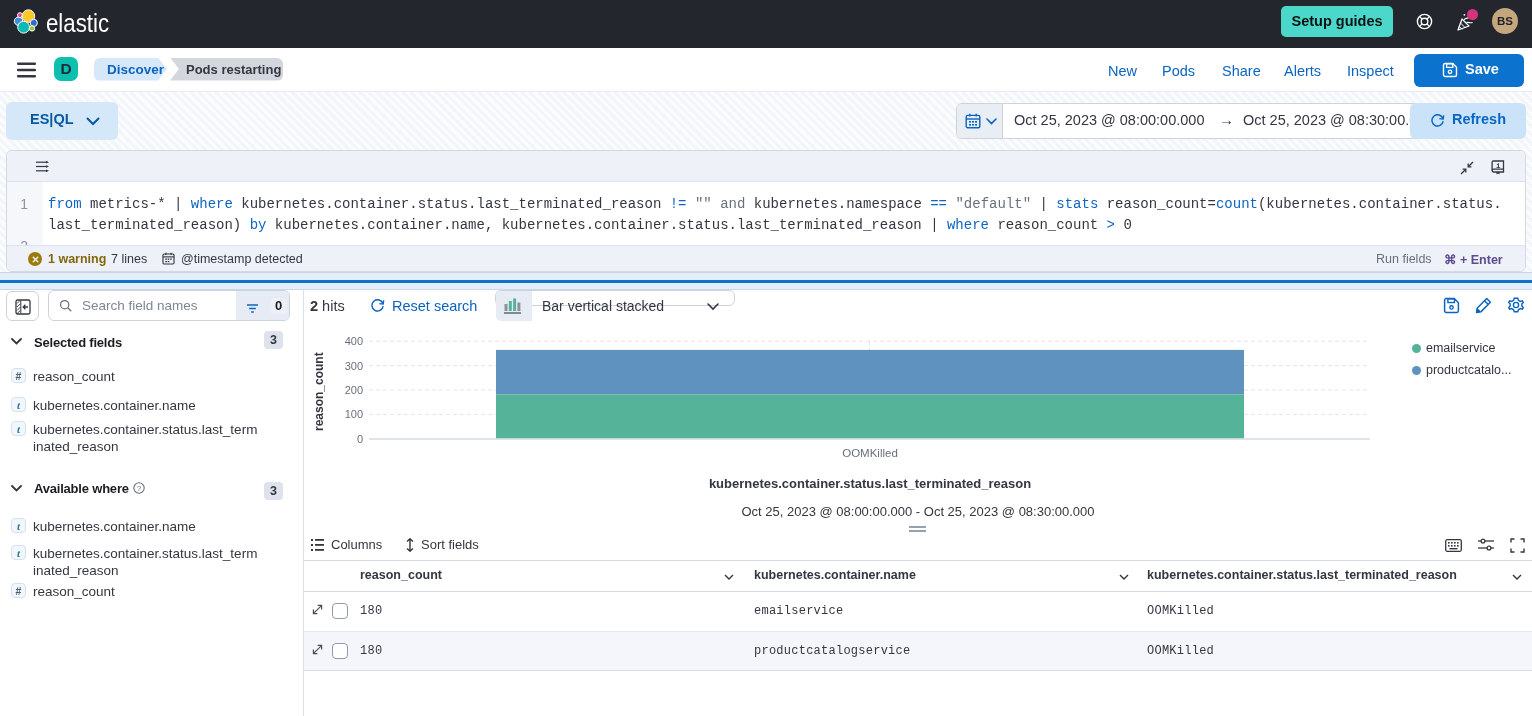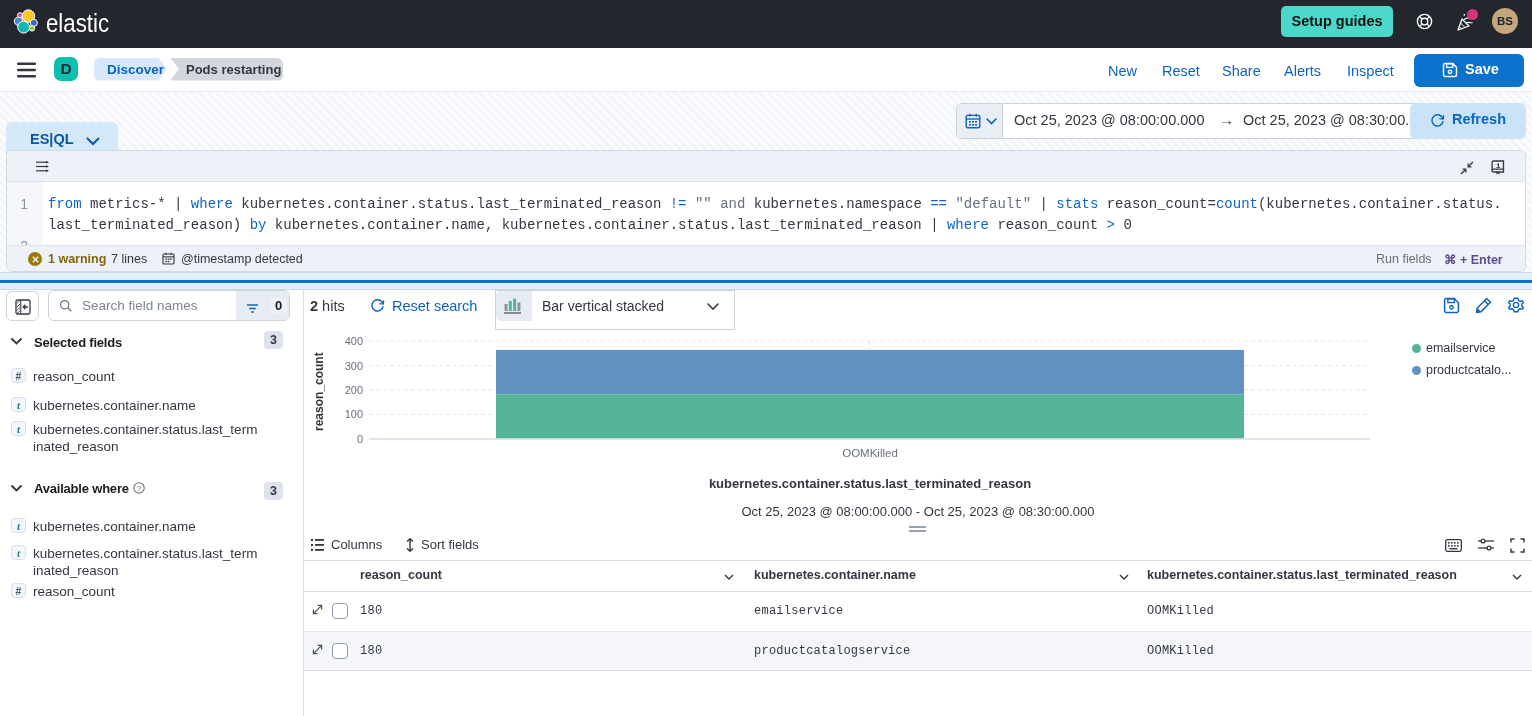--- a/index.html
+++ b/index.html
@@ -11,21 +11,21 @@
 
 .hdr { position:absolute; left:0; top:0; width:1532px; height:48px; background:#24262e; }
 .hsearch { position:absolute; left:402px; top:8px; width:595px; height:30px; background:#282c36; border:1px solid #5a6170; border-radius:7px; }
 .setup { position:absolute; left:1281px; top:6px; width:112px; height:31px; background:#4bd8ca; border-radius:5px; color:#0c1210; font-size:14.5px; font-weight:700; text-align:center; line-height:31px; }
 
 .bbar { position:absolute; left:0; top:48px; width:1532px; height:44px; background:#fff; border-bottom:1px solid #e9edf3; }
 .navlink { position:absolute; top:15px; color:#0b64c2; font-size:14.5px; font-weight:500; }
 
 .qzone { position:absolute; left:0; top:92px; width:1532px; height:181px;
   background:repeating-linear-gradient(45deg, #fbfcfd 0 3px, #f3f5f9 3px 6px); }
-.esql { position:absolute; left:6px; top:10px; width:112px; height:38px; background:#d5e8f9; border-radius:6px; color:#07599f; font-weight:700; font-size:14.5px;margin-top:20px; }
+.esql { position:absolute; left:6px; top:10px; width:112px; height:38px; background:#d5e8f9; border-radius:6px; color:#07599f; font-weight:700; font-size:14.5px; }
 .datebox { position:absolute; left:912px; top:11px; width:487px; height:36px; background:#fff; border:1px solid #ccd3df; border-radius:6px;margin-left:44px; }
 .refresh { position:absolute; left:1410px; top:11px; width:116px; height:36px; background:#cbe3f8; border-radius:6px; color:#0765c4; font-weight:700; font-size:14.5px; }
 .editor { position:absolute; left:6px; top:58px; width:1520px; height:122px; background:#fff; border:1px solid #d2d8e4; border-radius:6px; }
 .edtool { position:absolute; left:0; top:0; width:1518px; height:31px; background:#eef1f8; border-bottom:1px solid #dde2ec; border-radius:6px 6px 0 0; }
 .edwarn { position:absolute; left:0; top:94px; width:1518px; height:26px; background:#eef1f8; border-top:1px solid #dde2ec; border-radius:0 0 6px 6px; font-size:12.5px; color:#343741; }
 .code { position:absolute; left:0; top:31px; width:1518px; height:63px; background:#fff; overflow:hidden; }
 .gutter { position:absolute; left:0; top:0; width:36px; height:63px; background:#f6f7fa; color:#8d93a1; font-size:14px; text-align:right; }
 .cl { position:absolute; left:41px; white-space:pre; font-family:"Liberation Mono", monospace; font-size:14px; color:#343741; }
 .kw { color:#0e65c2; }
 .op { color:#0e65c2; }
@@ -93,21 +93,21 @@
     <rect x="0" y="13.1" width="19" height="2.4" rx="1" fill="#343741"></rect>
   </svg>
   <div class="abs" style="left:54px;top:9px;width:24px;height:24px;border-radius:7px;background:#0dbfae;color:#1d2b36;font-size:15.5px;font-weight:700;text-align:center;line-height:24px">D</div>
   <div class="abs" style="left:94px;top:9.5px;width:73px;height:23px;background:#d6e8fa;clip-path:polygon(0 0, calc(100% - 9px) 0, 100% 50%, calc(100% - 9px) 100%, 0 100%);border-radius:6px 0 0 6px">
     <div style="text-align:left;padding-left:13px;line-height:23px;color:#0b64c2;font-size:13.5px;font-weight:600;white-space:nowrap">Discover</div>
   </div>
   <div class="abs" style="left:170px;top:9.5px;width:113px;height:23px;background:#d3d7dd;clip-path:polygon(0 0, 100% 0, 100% 100%, 0 100%, 9px 50%);border-radius:0 6px 6px 0">
     <div style="text-align:left;padding-left:16px;line-height:23px;color:#343741;font-size:13px;font-weight:600;white-space:nowrap">Pods restarting</div>
   </div>
   <div class="navlink" style="left:1108px">New</div>
-  <div class="navlink" style="left:1162px">Reset</div>
+  <div class="navlink" style="left:1162px">Pods</div>
   <div class="navlink" style="left:1222px">Share</div>
   <div class="navlink" style="left:1284px">Alerts</div>
   <div class="navlink" style="left:1347px">Inspect</div>
   <div class="abs" style="left:1414px;top:6px;width:110px;height:33px;background:#0b72ce;border-radius:6px">
     <svg class="abs" style="left:28px;top:8px" width="16" height="16" viewBox="0 0 16 16">
       <path d="M1.5 3 A1.5 1.5 0 0 1 3 1.5 H10.8 L14.5 5.2 V13 A1.5 1.5 0 0 1 13 14.5 H3 A1.5 1.5 0 0 1 1.5 13 Z" fill="none" stroke="#fff" stroke-width="1.4"></path>
       <rect x="4.6" y="1.8" width="6.2" height="3.6" fill="none" stroke="#fff" stroke-width="1.3"></rect>
       <circle cx="8" cy="9.8" r="1.7" fill="none" stroke="#fff" stroke-width="1.3"></circle>
     </svg>
     <div class="abs" style="left:51px;top:7px;color:#fff;font-size:14.5px;font-weight:600">Save</div>
@@ -291,21 +291,21 @@
       </div>
 </div>
 <div class="main">
 
   <div class="abs" style="left:6px;top:8px;font-size:14.5px;color:#343741"><b>2</b> hits</div>
   <svg class="abs" style="left:66px;top:8px" width="15" height="15" viewBox="0 0 16 16">
         <path d="M13.8 6.2 A6 6 0 1 0 14 8.6" fill="none" stroke="#0b64c2" stroke-width="1.5"></path>
         <path d="M14.6 2.5 L14 6.5 L10 6" fill="none" stroke="#0b64c2" stroke-width="1.5" stroke-linejoin="round"></path>
       </svg>
   <div class="abs" style="left:88px;top:8px;font-size:14.5px;color:#0b64c2;font-weight:500">Reset search</div>
-  <div class="abs" style="left:191px;top:0;width:240px;height:40px;border:1px solid #ccd3df;border-radius:0;background:#fff">
+  <div class="abs" style="left:191px;top:0;width:240px;height:16px;border:1px solid #ccd3df;border-radius:6px;background:#fff">
     <div class="abs" style="left:0;top:0;width:36px;height:30px;background:#e7ebf3;border-radius:5px 0 0 5px">
       <svg class="abs" style="left:8px;top:7px" width="18" height="16" viewBox="0 0 18 16">
         <rect x="0.5" y="6" width="3" height="7" fill="#8b93a1"></rect>
         <rect x="4.8" y="3" width="3" height="10" fill="#54b399"></rect>
         <rect x="9.1" y="0.5" width="3" height="12.5" fill="#54b399"></rect>
         <rect x="13.4" y="4.5" width="3" height="8.5" fill="#8b93a1"></rect>
         <rect x="0" y="14.2" width="17" height="1.6" fill="#69707d"></rect>
       </svg>
     </div>
     <div class="abs" style="left:46px;top:7px;font-size:14px;color:#343741">Bar vertical stacked</div>

